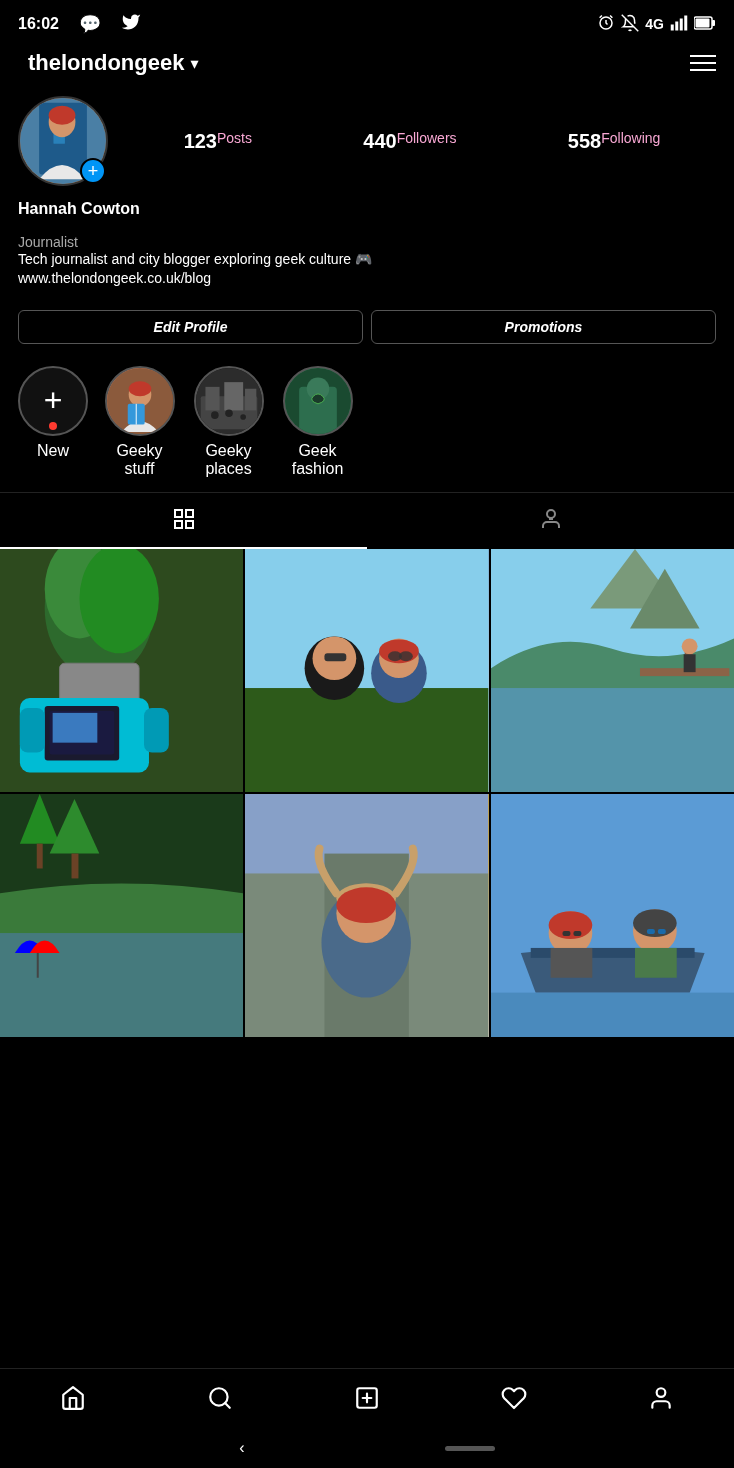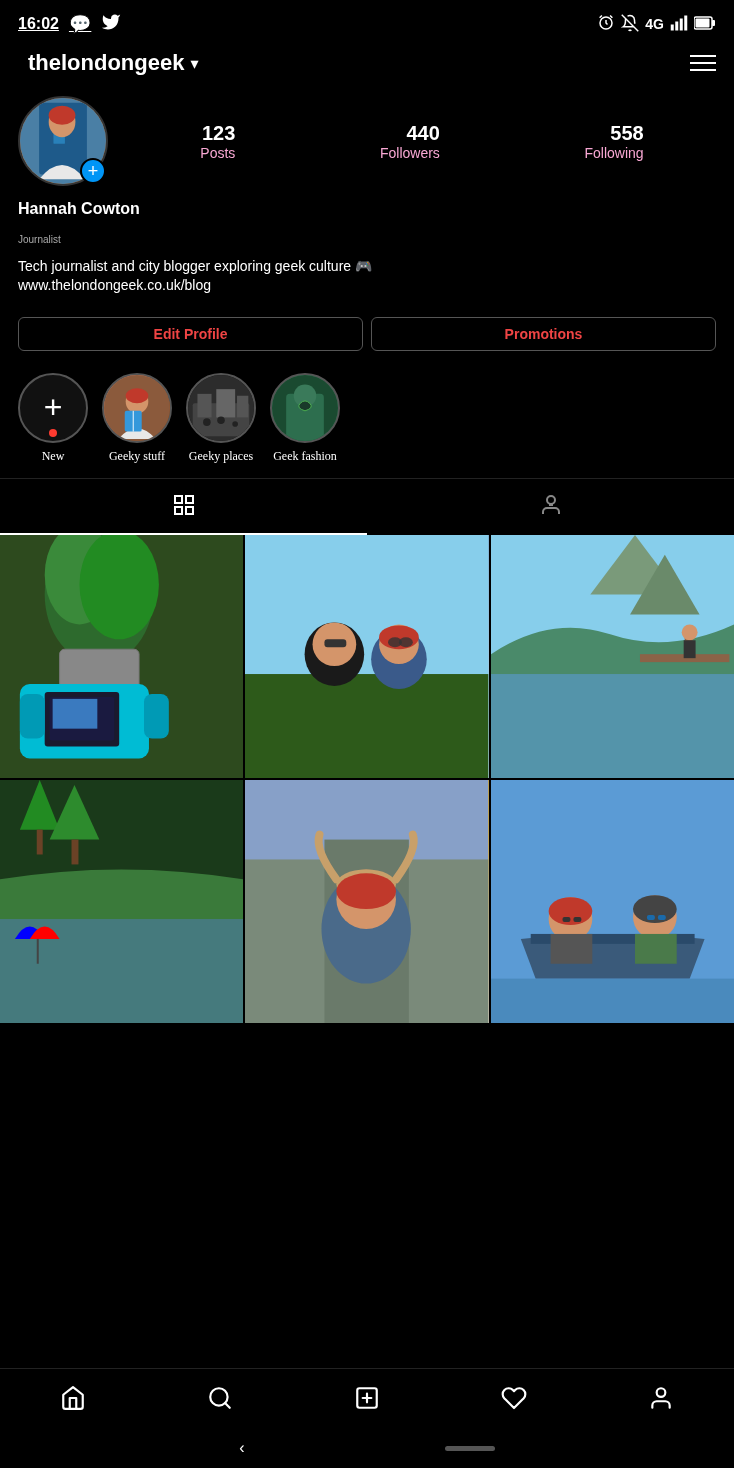--- a/index.html
+++ b/index.html
@@ -15,21 +15,21 @@
     }
 
     
     .status-bar {
       display: flex;
       justify-content: space-between;
       align-items: center;
       padding: 8px 18px 4px;
       height: 44px;
     }
-    .status-left { font-size: 16px; font-weight: 700; display: flex; gap: 10px; align-items: center; text-decoration: underline; }
+    .status-left { font-size: 16px; font-weight: 700; display: flex; gap: 20px; align-items: center; }
     .status-right { display: flex; gap: 6px; align-items: center; font-size: 14px; }
 
     
     .top-nav {
       display: flex;
       justify-content: space-between;
       align-items: center;
       padding: 6px 18px 10px;
     }
     .username-area { display: flex; align-items: center; gap: 6px; }
@@ -82,46 +82,47 @@
       font-weight: 300;
       color: #fff;
       cursor: pointer;
     }
     .stats-row {
       display: flex;
       flex: 1;
       justify-content: space-around;
       text-align: center;
     }
-    .stat-item { display: flex; flex-direction: column; align-items: flex-end; }
+    .stat-item { display: flex; align-items: flex-start; }
     .stat-num { font-size: 20px; font-weight: 700; }
     .stat-label { font-size: 14px; color: #f9a8d4; }
 
     .profile-name { font-size: 16px; font-weight: 700; margin-bottom: 16px; }
-    .profile-title { font-size: 10px; color: #aaa; margin-bottom: 12px; }
+    .profile-title { font-size: 14px; color: #aaa; margin-bottom: 0; }
     .profile-bio { font-size: 14px; line-height: 1.4; color: #fff; }
     .profile-link { font-size: 14px; color: #fff; }
 
     
     .action-buttons {
       display: flex;
       gap: 8px;
       padding: 10px 18px 14px;
     }
     .action-btn {
       flex: 1;
       padding: 8px 4px;
       border: 1.5px solid #555;
       border-radius: 6px;
       background: #000;
-      color: #ef4444;
+      color: #ffffff;
       font-size: 14px;
       font-weight: 700;
       text-align: center;
       cursor: pointer;
+      font-style: italic;
     }
 
     
     .stories-row {
       display: flex;
       gap: 14px;
       padding: 8px 18px 14px;
       overflow-x: auto;
     }
     .story-item {
@@ -146,25 +147,24 @@
     .story-circle.new-story {
       border: 2px solid #555;
       background: #111;
     }
     .story-plus {
       font-size: 32px;
       color: #fff;
       font-weight: 200;
     }
     .story-label {
-      font-size: 12px;
+      font-size: 16px;
       color: #fff;
       text-align: center;
       max-width: 75px;
-      font-family: Liberation Serif, serif;
     }
     .story-dot {
       width: 8px;
       height: 8px;
       border-radius: 50%;
       background: #ff3b30;
       position: absolute;
       bottom: 4px;
       left: 50%;
       transform: translateX(-50%);

